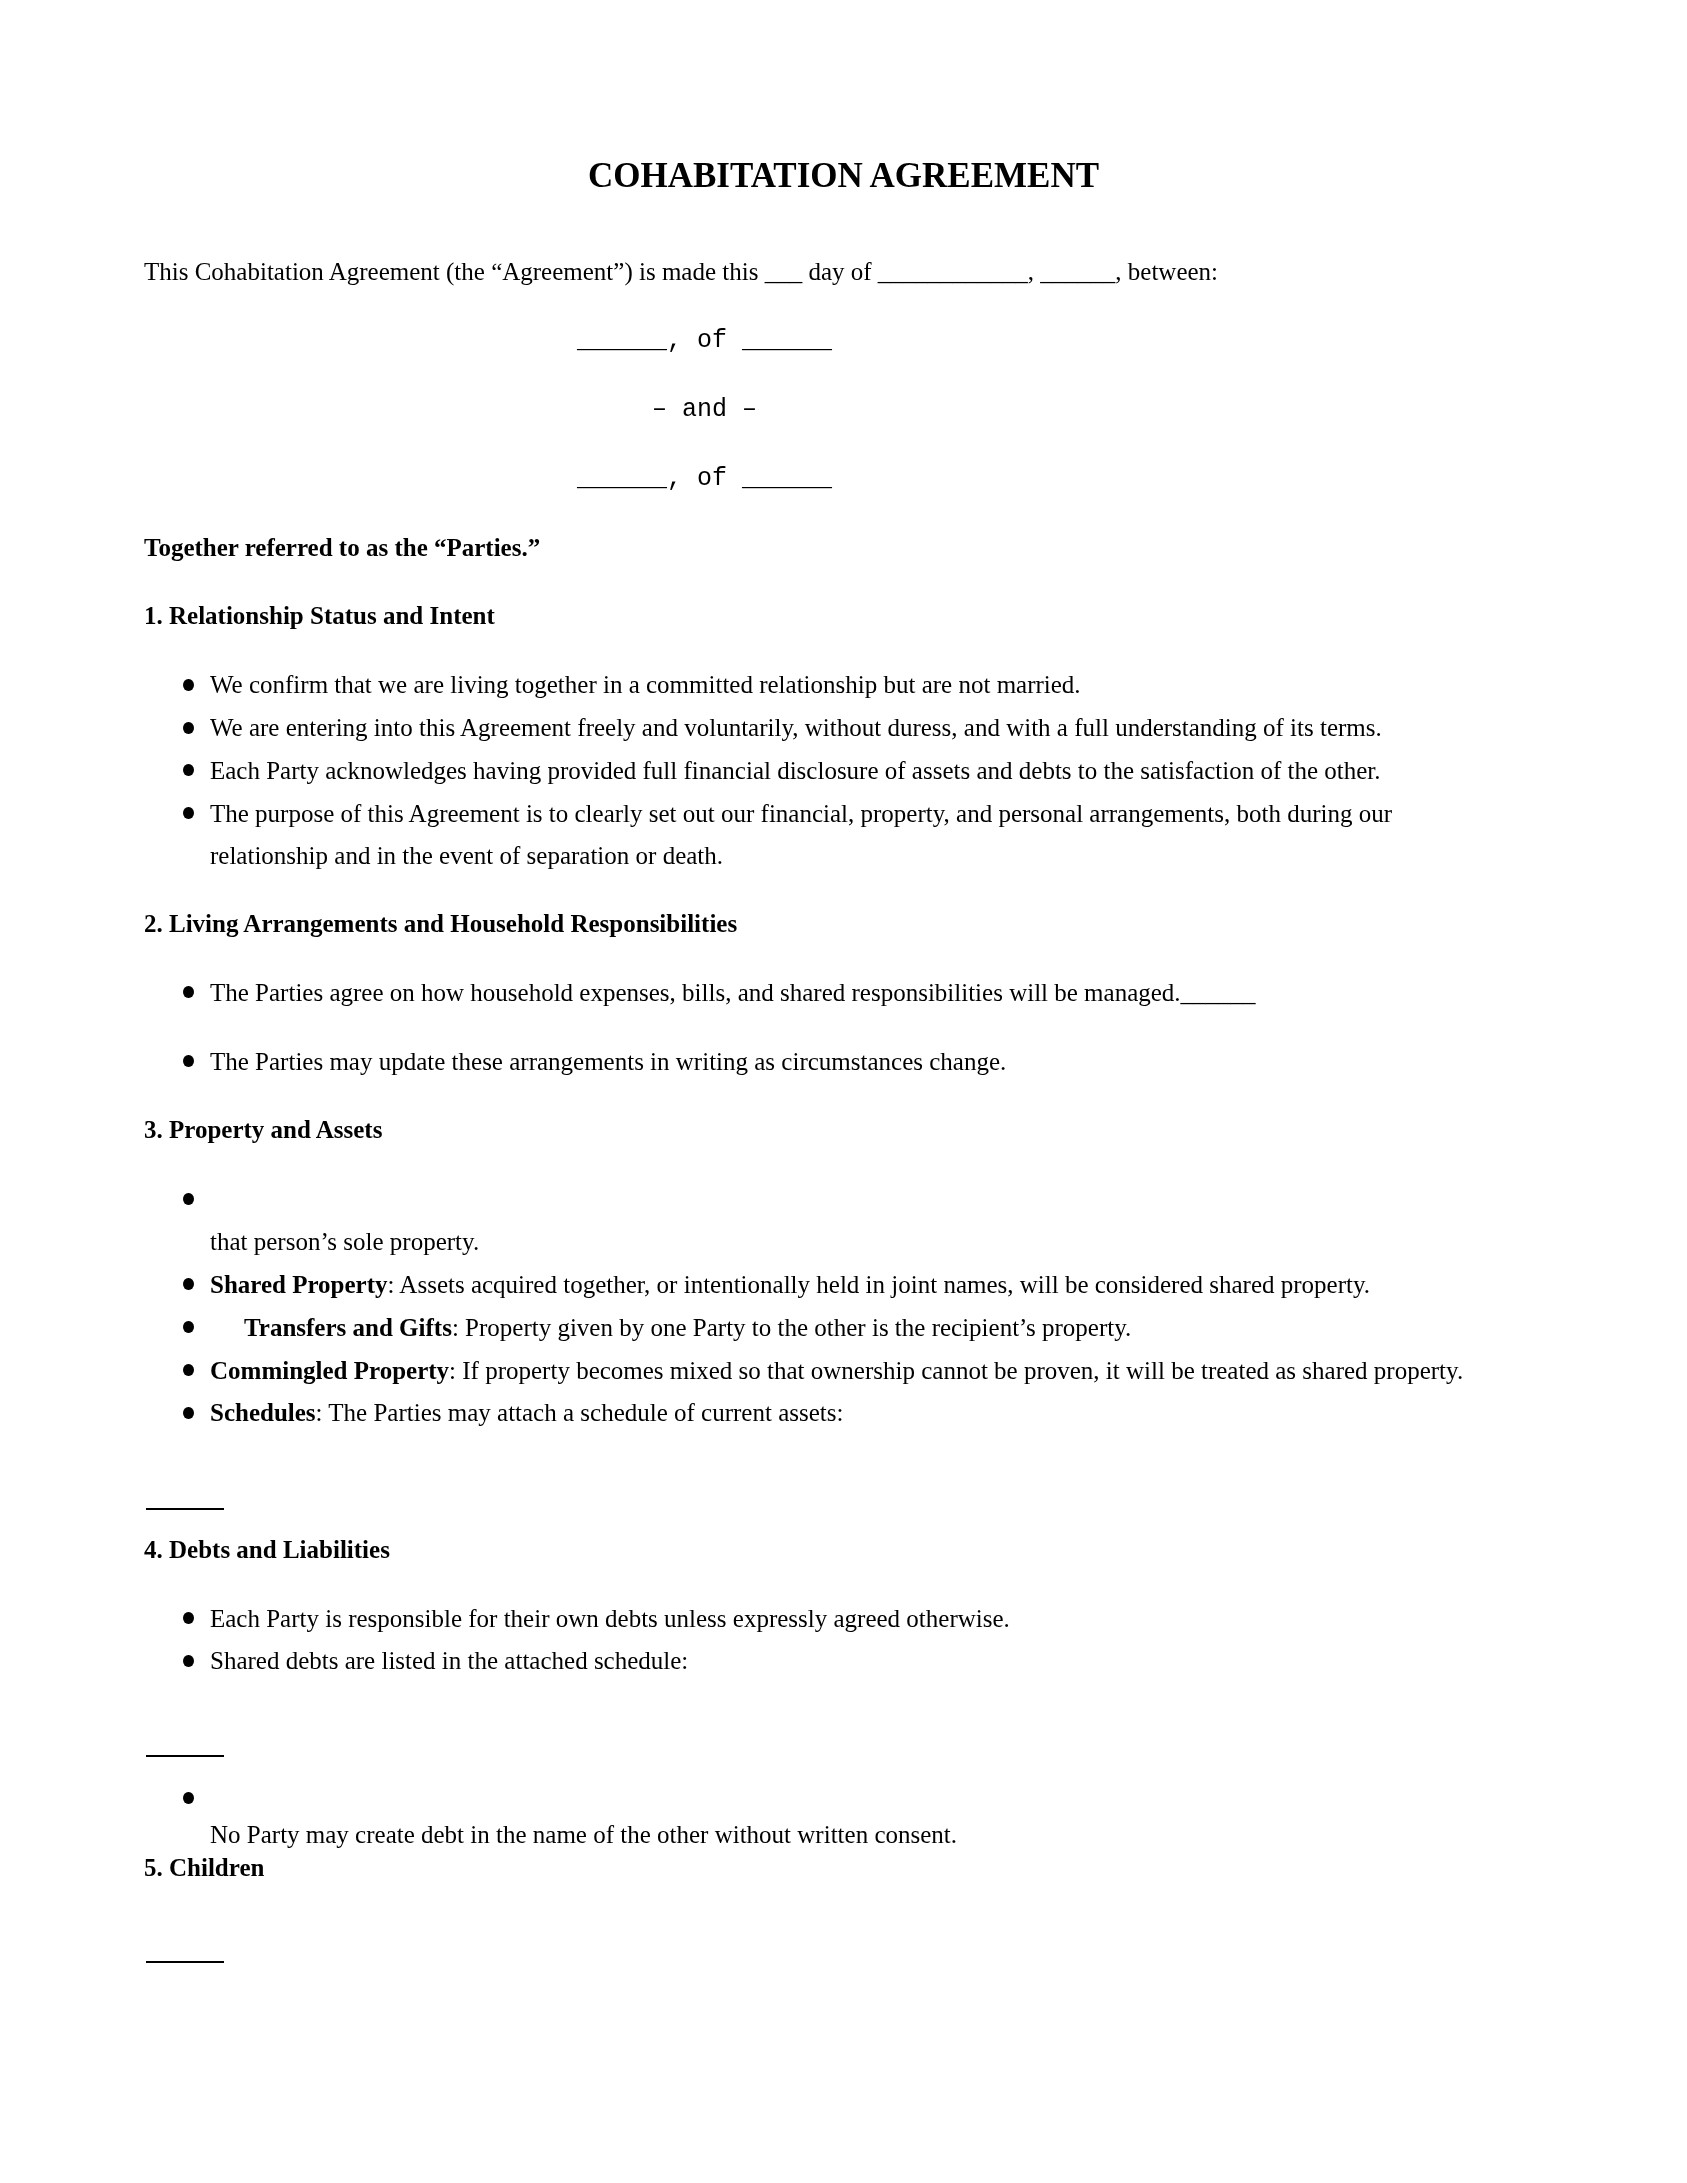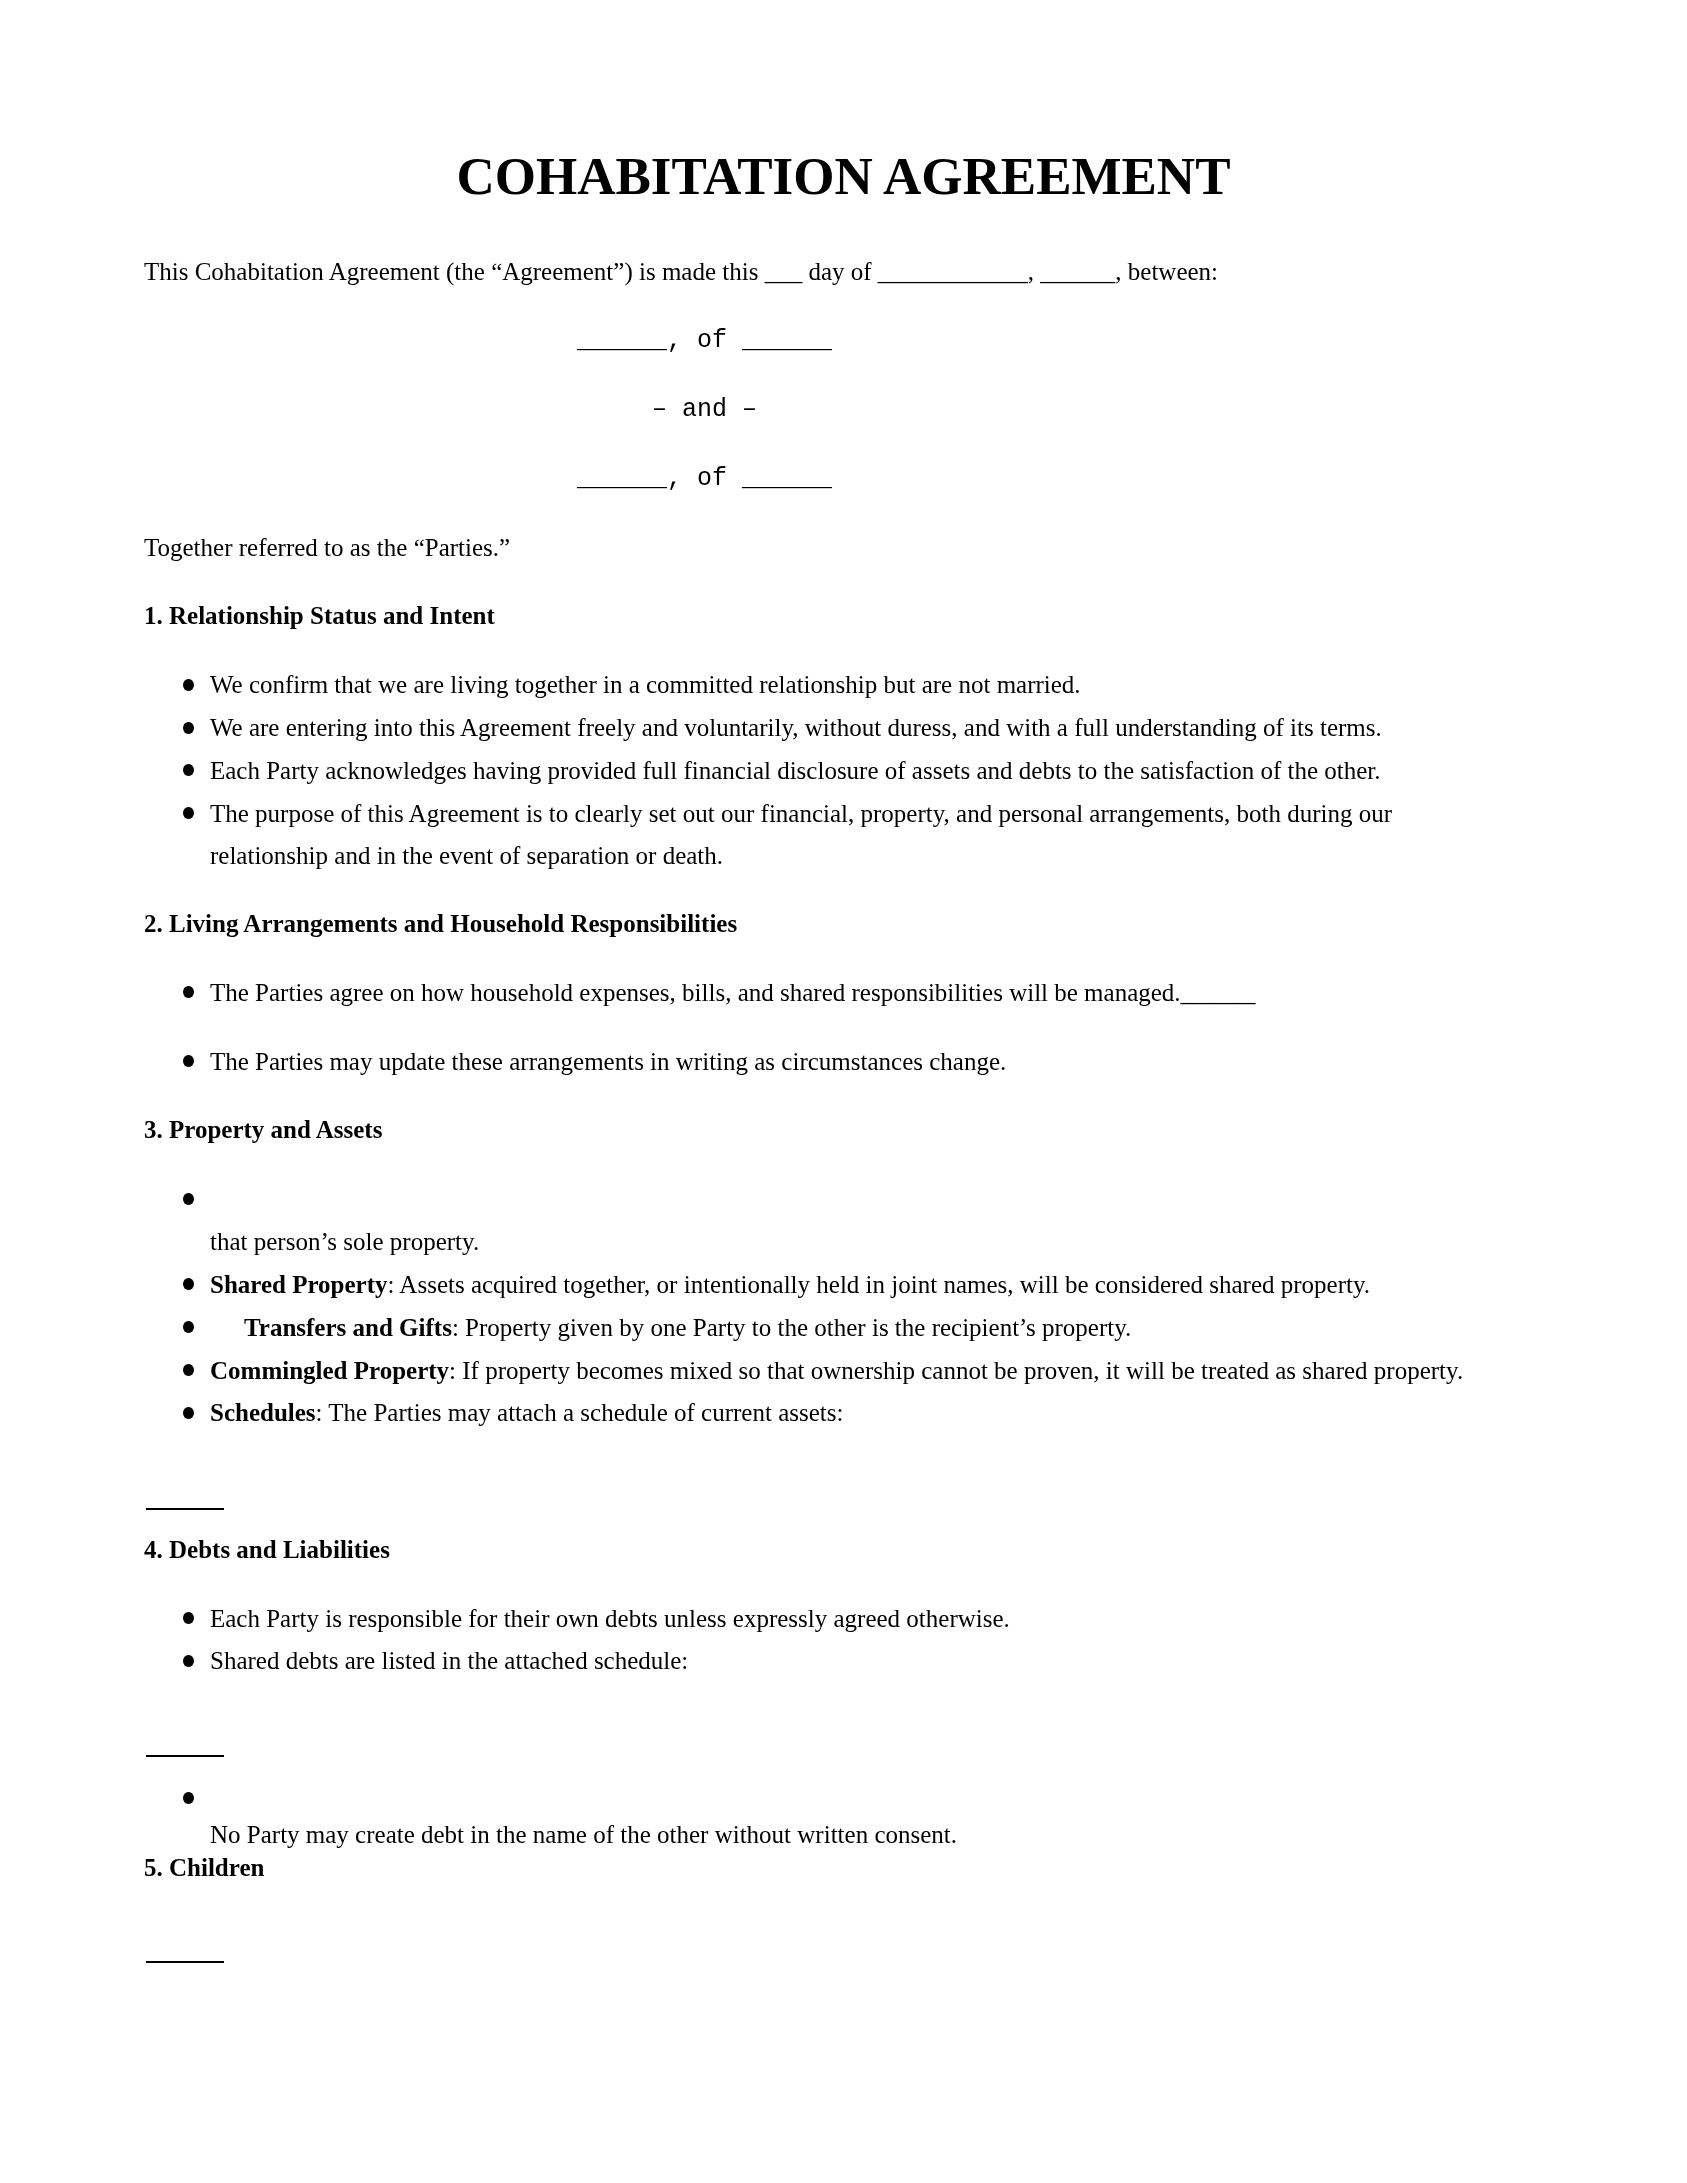--- a/index.html
+++ b/index.html
@@ -27,21 +27,21 @@
       font-size: 25px;
       line-height: 29px;
       white-space: nowrap;
     }
     .title {
       position: absolute;
       left: 0;
       width: 1687px;
       top: 144px;
       text-align: center;
-      font-size: 53px;
+      font-size: 35px;
       line-height: 64px;
       font-weight: bold;
       white-space: nowrap;
     }
     .center {
       left: 0;
       width: 1409px;
       text-align: center;
       font-family: Liberation Mono, monospace;
     }
@@ -79,21 +79,21 @@
   <div class="line center" style="top:326px;">
     <span class="blank-bold">______</span><span>, of </span><span>______</span>
   </div>
 
   <div class="line center" style="top:395px;">– and –</div>
 
   <div class="line center" style="top:464px;">
     <span class="blank-bold">______</span><span>, of </span><span>______</span>
   </div>
 
-  <div class="line left" style="top:533px;">Together referred to as the “Parties.”</div>
+  <div class="line left" style="top:533px;font-weight:bold;">Together referred to as the “Parties.”</div>
 
   <div class="line left heading" style="top:601px;">1. Relationship Status and Intent</div>
 
   <div class="bullet-dot" style="top:679px;"></div>
   <div class="line bullet-item" style="top:670px;">We confirm that we are living together in a committed relationship but are not married.</div>
 
   <div class="bullet-dot" style="top:722px;"></div>
   <div class="line bullet-item" style="top:713px;">We are entering into this Agreement freely and voluntarily, without duress, and with a full understanding of its terms.</div>
 
   <div class="bullet-dot" style="top:764px;"></div>

